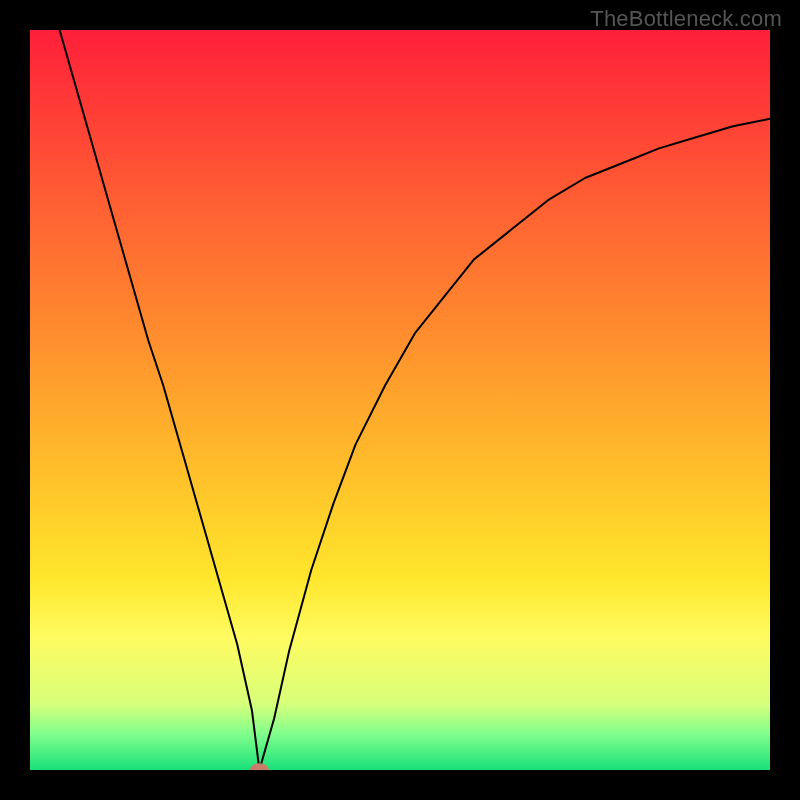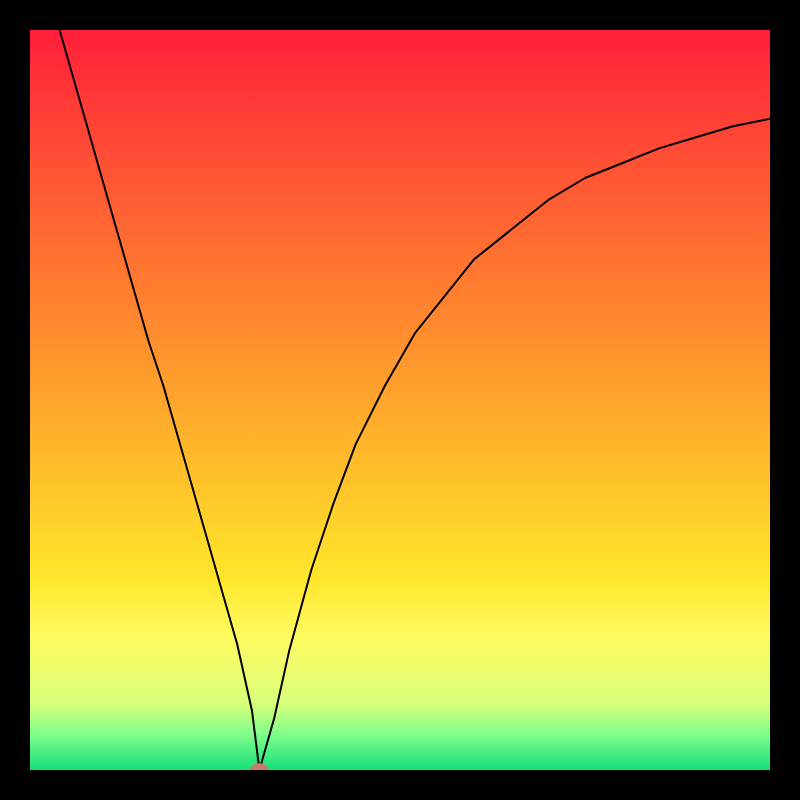--- a/index.html
+++ b/index.html
@@ -37,20 +37,21 @@
   svg.plot {
     width: 100%;
     height: 100%;
     display: block;
   }
 </style>
 </head>
 <body>
 
 <div class="outer">
+  <div class="watermark">TheBottleneck.com</div>
 
   <div class="plot-frame">
     <svg class="plot" viewBox="0 0 740 740" preserveAspectRatio="none">
       <defs>
         <linearGradient id="bg-grad" x1="0" y1="0" x2="0" y2="1">
             <stop offset="0%" stop-color="#ff1f3a"></stop>
             <stop offset="20%" stop-color="#ff5634"></stop>
             <stop offset="40%" stop-color="#ff8a2e"></stop>
             <stop offset="60%" stop-color="#ffc02a"></stop>
             <stop offset="74%" stop-color="#ffe62b"></stop>

